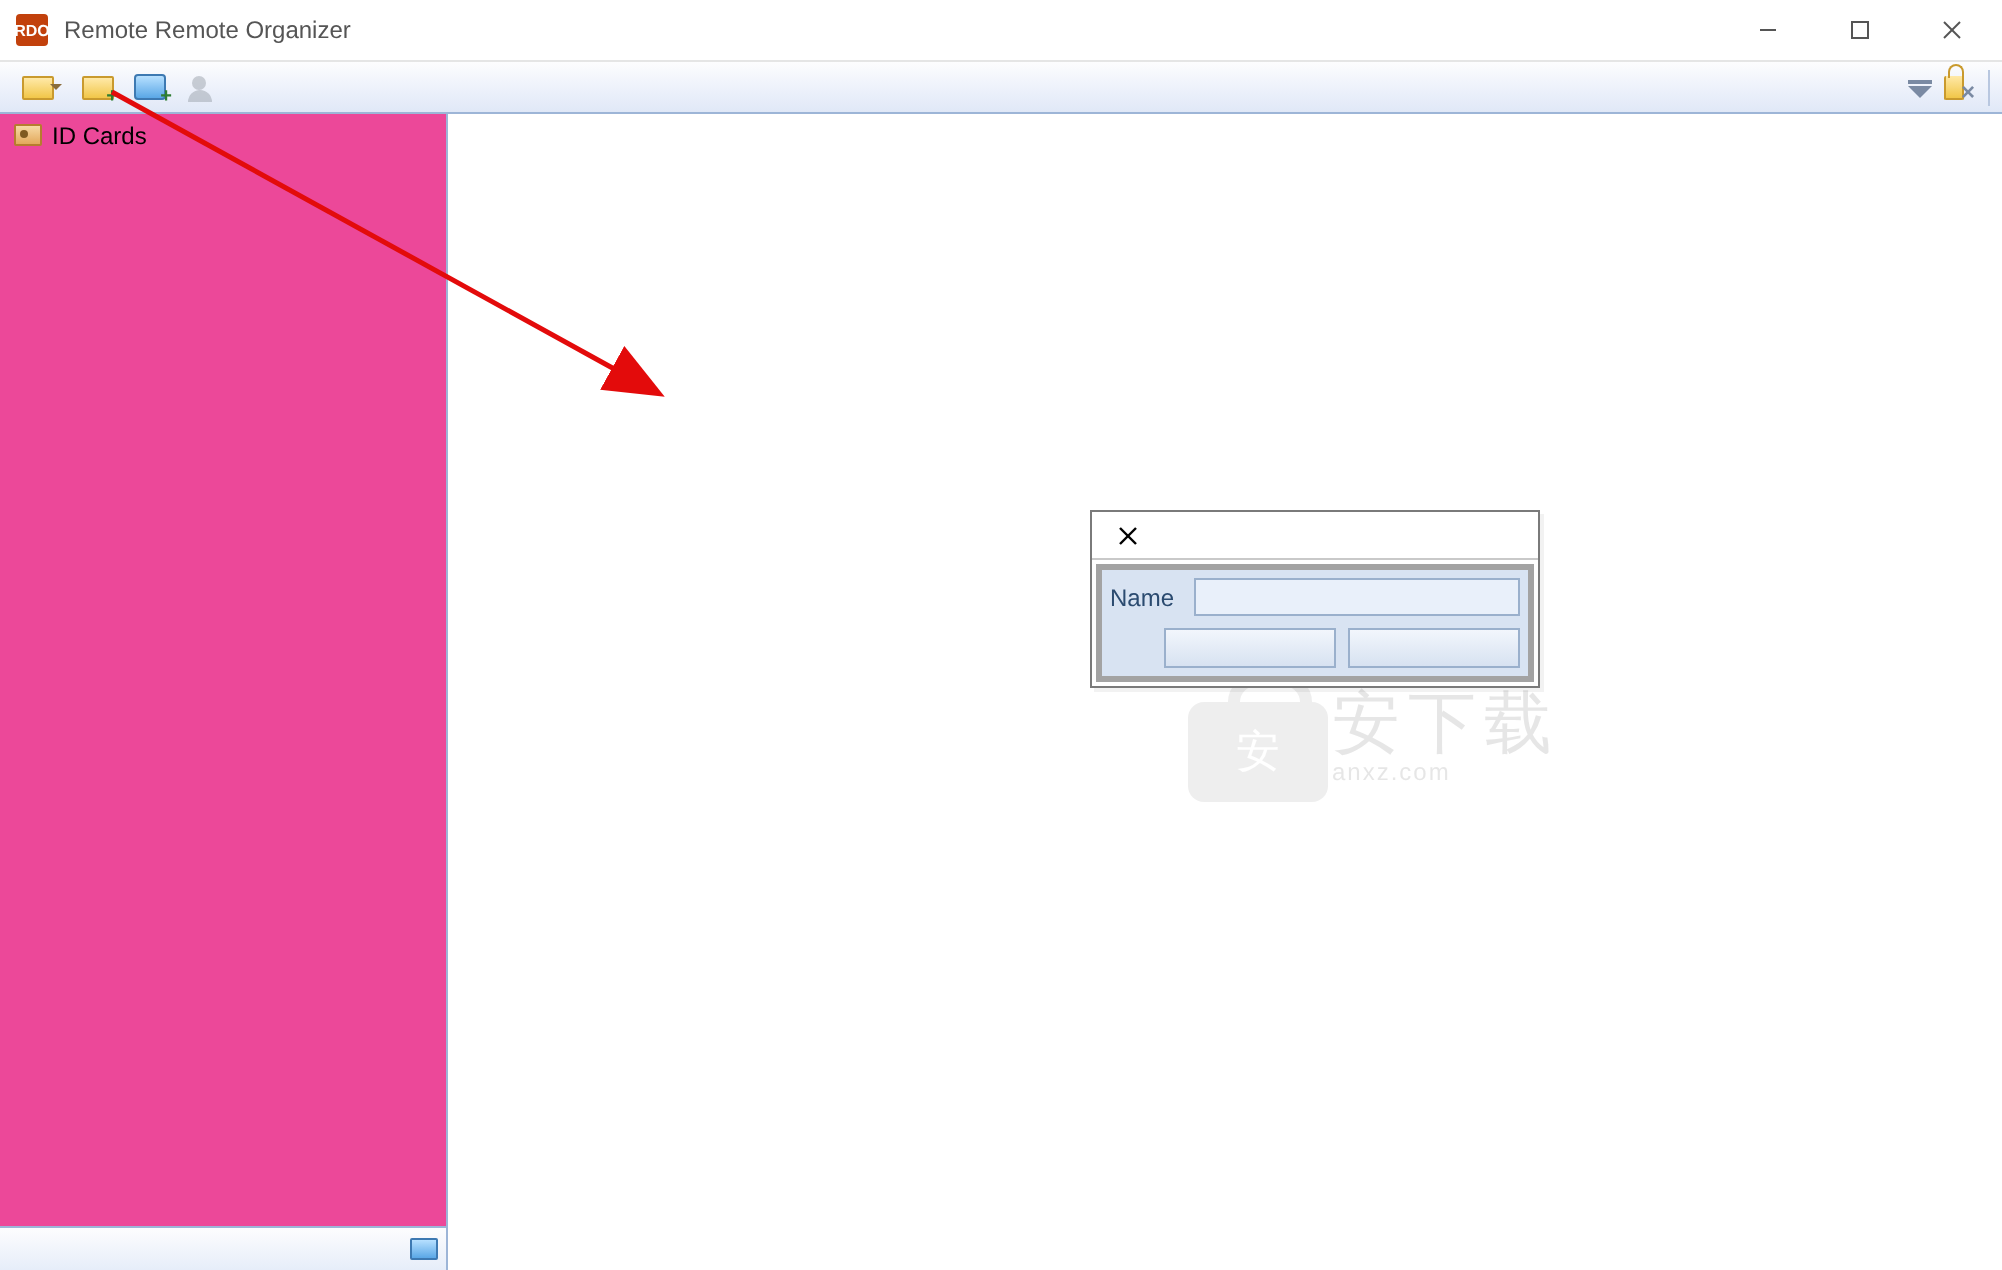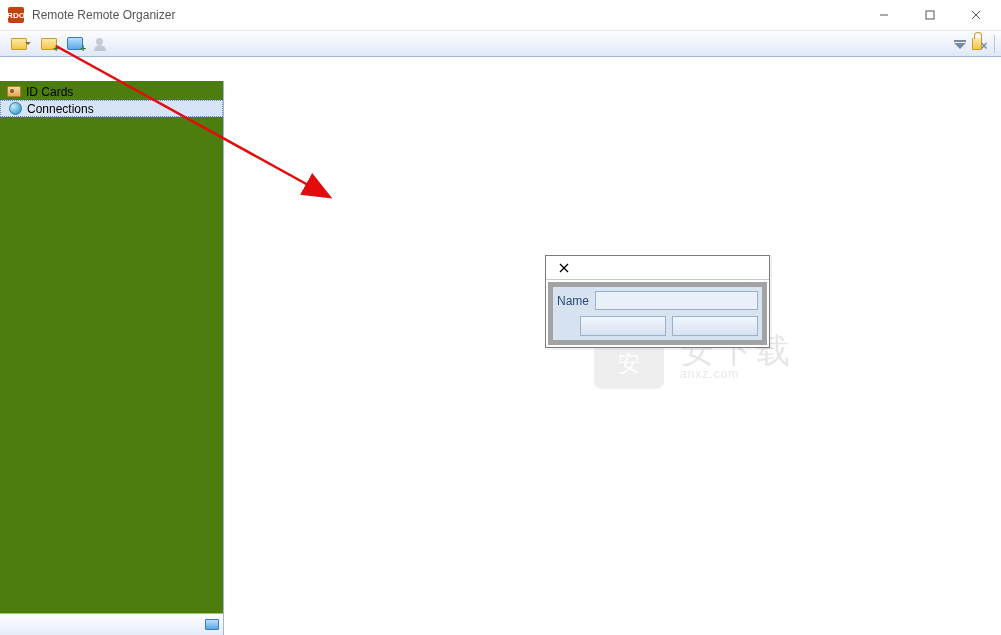--- a/index.html
+++ b/index.html
@@ -149,22 +149,21 @@
   
   .body-split{
     display:flex;
     height:calc(635px - 31px - 26px);
   }
   .sidebar{
     width:224px;
     border-right:1px solid #9db5d7;
     display:flex;
     flex-direction:column;
-    background:#4d7c0f;
-    margin-top:24px;
+    background:#ec4899;
   }
   .tree{
     flex:1;
     overflow:auto;
     padding-top:2px;
   }
   .tree-item{
     display:flex; align-items:center;
     height:17px;
     padding:0 4px 0 6px;
@@ -225,21 +224,21 @@
     background:#ffffff;
   }
   .dlg-title .lbl{flex:1; color:#222;}
   .dlg-close{
     width:20px;height:18px;display:flex;align-items:center;justify-content:center;
     cursor:default;
   }
   .dlg-close svg{width:10px;height:10px;}
   .dlg-body{
     background:#d8e3f2;
-    border:5px solid #a3a3a3;
+    border:3px solid #a3a3a3;
     margin:2px;
     padding:4px;
   }
   .form-row{
     display:flex; align-items:center; gap:6px;
     margin-bottom:6px;
   }
   .form-row label{color:#2b4b70; width:38px;}
   .form-row input{
     flex:1; height:19px;
@@ -263,22 +262,22 @@
   .annotation{
     position:absolute;
     left:52px; top:42px;
     width:300px; height:170px;
     pointer-events:none;
   }
 
   
   .watermark{
     position:absolute;
-    left:370px; top:268px;
-    display:flex; align-items:center; gap:16px;
+    left:370px; top:280px;
+    display:flex; align-items:center; gap:2px;
     opacity:0.25;
     pointer-events:none;
   }
   .wm-bag{
     width:70px;height:64px;position:relative;
   }
   .wm-bag::before{
     content:"";position:absolute; left:20px; top:0;
     width:30px;height:12px;border:6px solid #bdbdbd;border-bottom:none;
     border-radius:14px 14px 0 0;
@@ -349,26 +348,20 @@
 </div>
 
 <div class="body-split">
   <div class="sidebar">
     <div class="tree">
       <div class="tree-item">
         <span class="ico">
             <span class="ic-idcards"></span>
           </span>
         <span>ID Cards</span>
-      </div>
-      <div class="tree-item selected">
-        <span class="ico">
-            <span class="ic-globe"></span>
-          </span>
-        <span>Connections</span>
       </div>
     </div>
     <div class="sidebar-bottom">
       <span class="ic-monitor-sm"></span>
     </div>
   </div>
 
   <div class="main-area">
 
     <div class="watermark">

